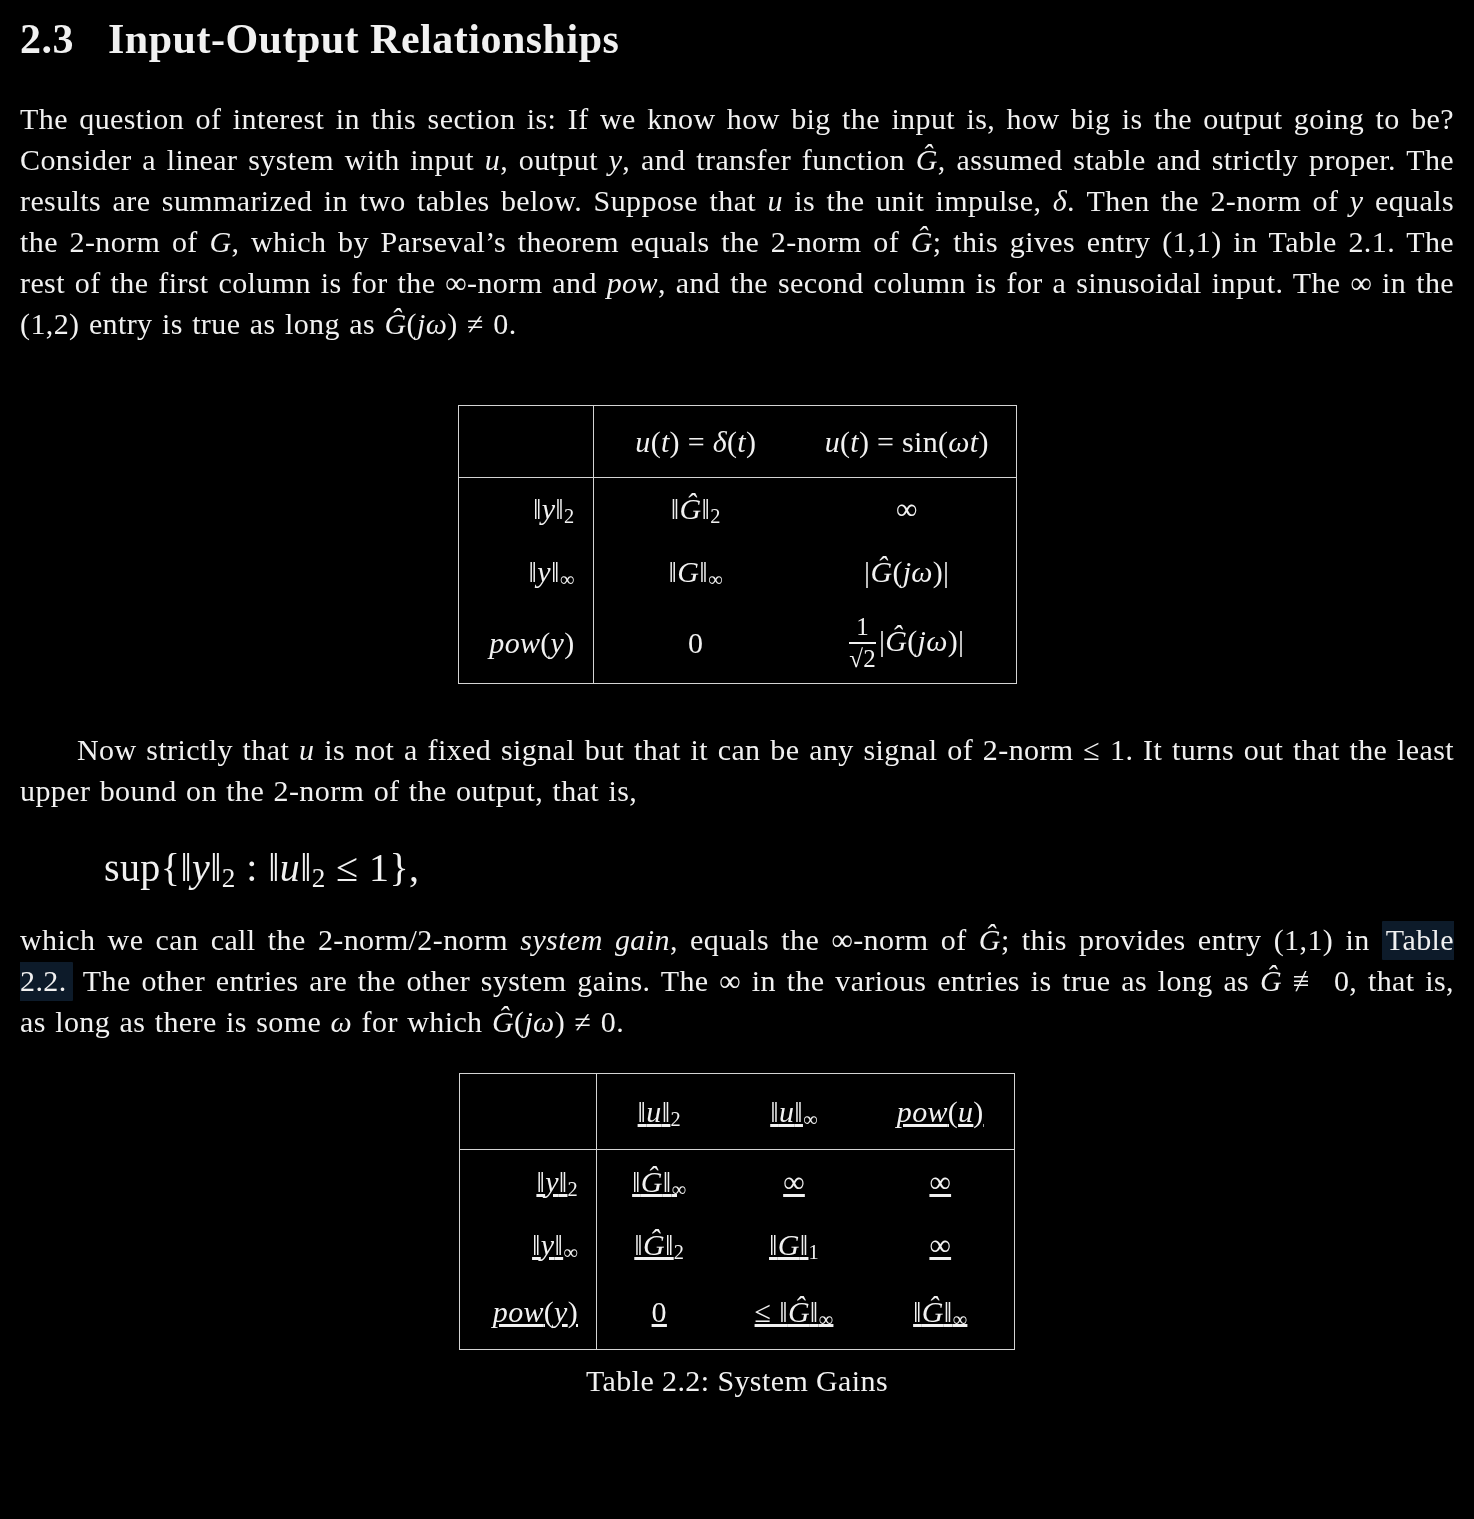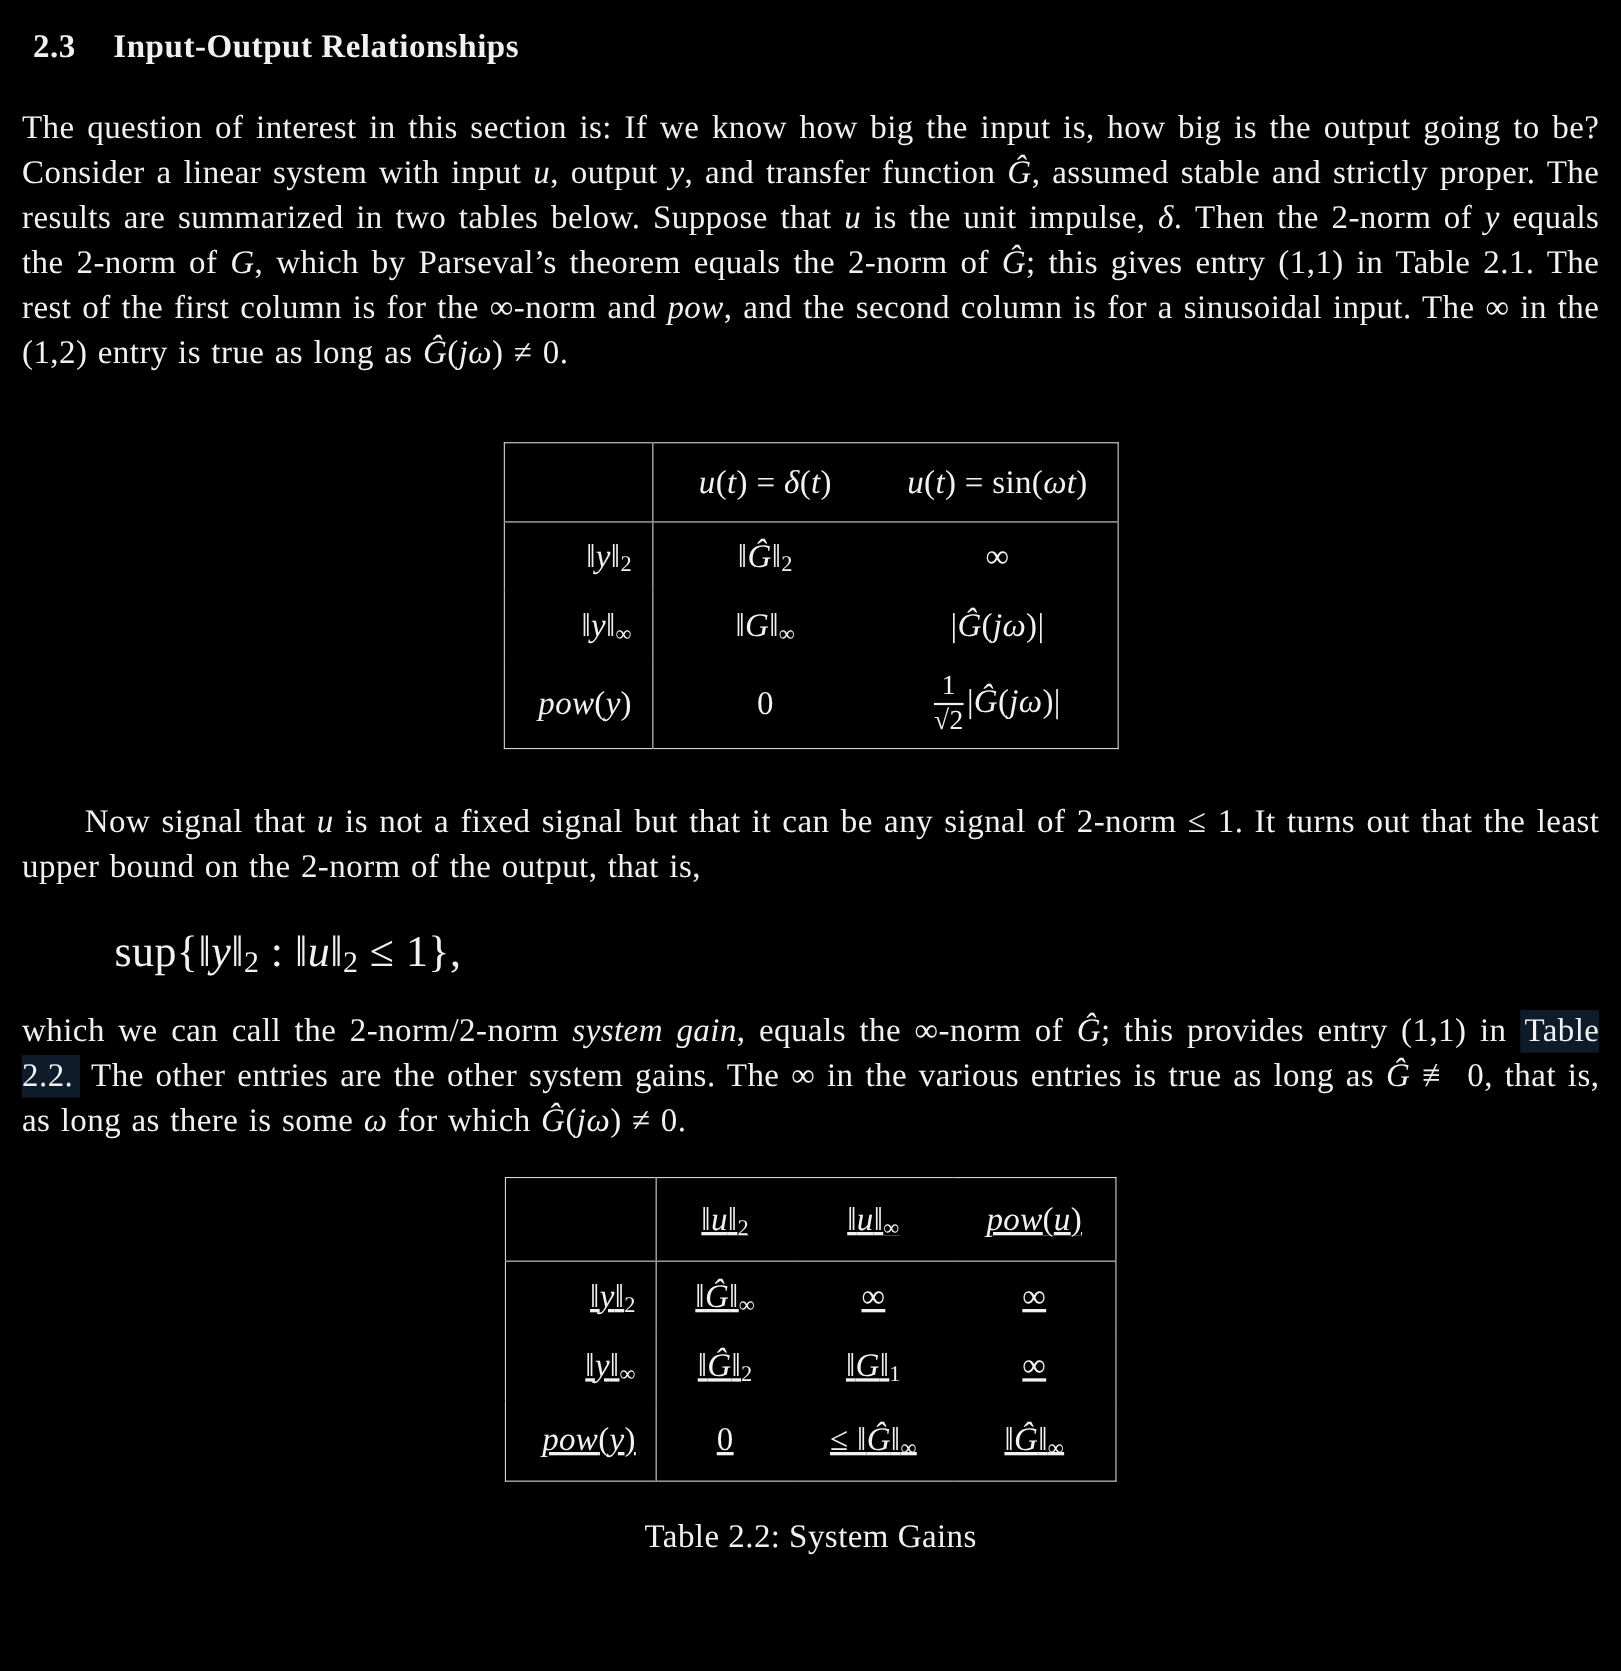--- a/index.html
+++ b/index.html
@@ -10,21 +10,21 @@
   }
   *{box-sizing:border-box;}
   html,body{margin:0;padding:0;}
   body{
     width:1474px;height:1519px;overflow:hidden;
     background:var(--bg);color:var(--fg);
     font-family:"Liberation Serif","DejaVu Serif","DejaVu Sans",serif;
   }
   .page{padding:16px 20px 0 20px;width:100%;height:100%;}
   h1{
-    font-size:30px;font-weight:bold;margin:10px;letter-spacing:.5px;
+    font-size:42px;font-weight:bold;margin:0;letter-spacing:.5px;
     line-height:1.1;
   }
   h1 .secnum{margin-right:34px;}
   p{margin:0;}
   .body{
     font-size:30px;line-height:41px;text-align:justify;
     letter-spacing:.4px;word-spacing:1.5px;
   }
   .p1{margin-top:36px;}
   .p2{margin-top:45px;text-indent:57px;}
@@ -70,21 +70,21 @@
   #table2 .c1{width:125px;}
   #table2 .c2{width:145px;}
   #table2 .c3{width:148px;}
   #table2 tbody tr:nth-child(1){height:64px;}
   #table2 tbody tr:nth-child(2){height:62px;}
   #table2 tbody tr:nth-child(3){height:74px;}
   .caption{
     text-align:center;font-size:30px;letter-spacing:.4px;
   }
   .cap1{margin-top:34px;}
-  .cap2{margin-top:33px;}
+  .cap2{margin-top:14px;}
   .frac{
     display:inline-block;text-align:center;vertical-align:middle;
     font-size:25px;line-height:1.15;margin-right:3px;
   }
   .frac .fnum{display:block;border-bottom:2px solid var(--fg);padding:0 4px 1px;}
   .frac .fden{display:block;padding-top:1px;}
 </style>
 </head>
 <body>
 
@@ -119,21 +119,21 @@
           <tr>
             <td class="label-col"><span class="it">pow</span><span>(</span><span class="it">y</span><span>)</span></td>
             <td class="c1"><span>0</span></td>
             <td class="c2"><span class="frac"><span class="fnum"><span>1</span></span><span class="fden"><span>√2</span></span></span><span>|</span><span class="it">Ĝ</span><span>(</span><span class="it">jω</span><span>)|</span></td>
           </tr>
         </tbody>
       </table>
   </div>
 
 
-  <p class="body p2"><span>Now signal that </span><span class="it">u</span><span> is not a fixed signal but that it can be any signal of 2-norm ≤ 1. It turns out that the least upper bound on the 2-norm of the output, that is,</span></p>
+  <p class="body p2"><span>Now strictly that </span><span class="it">u</span><span> is not a fixed signal but that it can be any signal of 2-norm ≤ 1. It turns out that the least upper bound on the 2-norm of the output, that is,</span></p>
 
   <p class="equation"><span>sup{</span><span>‖</span><span class="it">y</span><span>‖</span><sub>2</sub><span> : </span><span>‖</span><span class="it">u</span><span>‖</span><sub>2</sub><span> ≤ 1},</span></p>
 
   <p class="body p3"><span>which we can call the 2-norm/2-norm </span><span class="it">system gain</span><span>, equals the ∞-norm of </span><span class="it">Ĝ</span><span>; this provides entry (1,1) in </span><span class="hl">Table 2.2.</span><span> The other entries are the other system gains. The ∞ in the various entries is true as long as </span><span class="it">Ĝ</span><span> ≢ 0, that is, as long as there is some </span><span class="it">ω</span><span> for which </span><span class="it">Ĝ</span><span>(</span><span class="it">jω</span><span>) ≠ 0.</span></p>
 
   <div class="tablewrap t2">
     <table class="mathtable" id="table2">
         <thead>
           <tr>
             <th class="label-col"></th>

